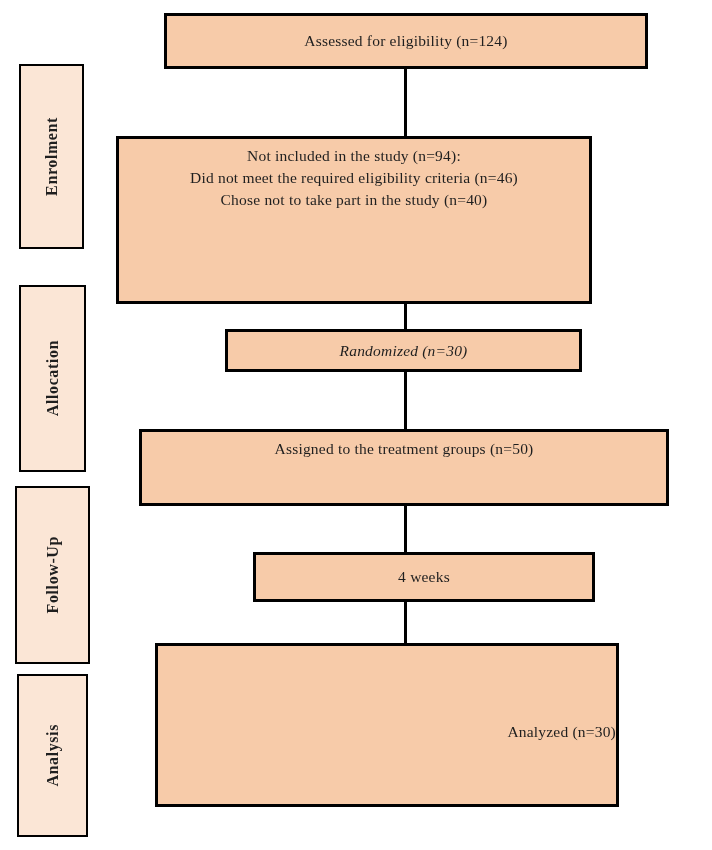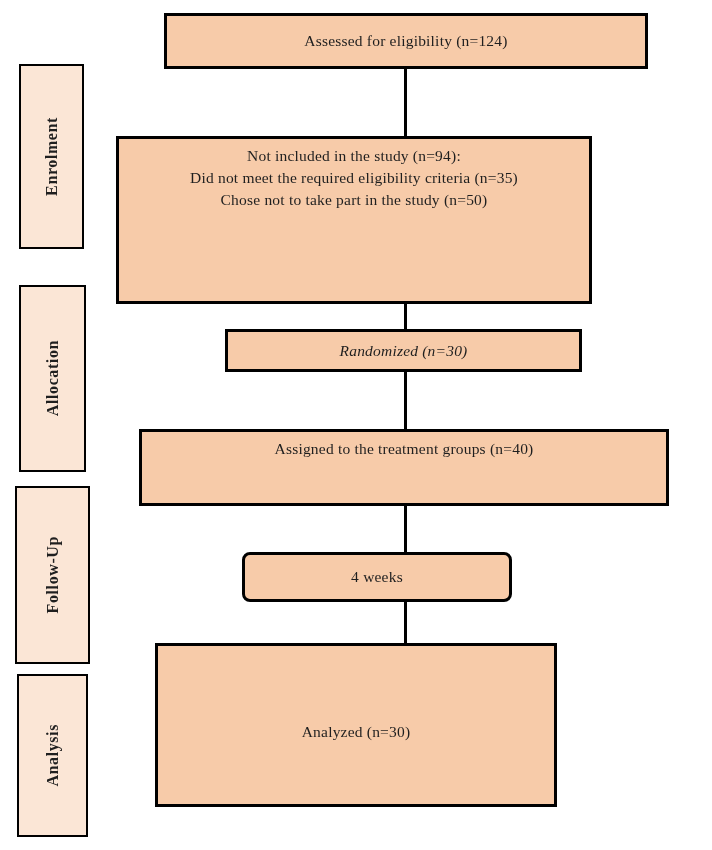--- a/index.html
+++ b/index.html
@@ -46,22 +46,22 @@
     line-height: 22px;
     letter-spacing: 0.2px;
   }
   .box.v-center { justify-content: center; }
   .box.v-top { justify-content: flex-start; padding-top: 6px; }
 
   .b-assessed   { left: 164px; top: 13px;  width: 484px; height: 56px; }
   .b-excluded   { left: 116px; top: 92px;  width: 476px; height: 168px; margin-top: 44px; }
   .b-randomized { left: 225px; top: 329px; width: 357px; height: 43px; font-style: italic; }
   .b-assigned   { left: 139px; top: 429px; width: 530px; height: 77px; padding-top: 9px; }
-  .b-weeks      { left: 242px; top: 552px; width: 270px; height: 50px; border-radius: 8px; }
-  .b-analyzed   { left: 155px; top: 643px; width: 402px; height: 164px; padding-top: 14px; }
+  .b-weeks      { left: 253px; top: 552px; width: 342px; height: 50px; }
+  .b-analyzed   { left: 155px; top: 643px; width: 464px; height: 164px; padding-top: 14px; align-items: flex-end; }
 
   
   .stage {
     position: absolute;
     background: var(--stage-fill);
     border: 2.5px solid var(--border);
     z-index: 1;
     display: flex;
     align-items: center;
     justify-content: center;
@@ -98,30 +98,30 @@
   <div class="stage s-analysis">
     <span class="vtext">Analysis</span>
   </div>
 
   <div class="box b-assessed v-center">
     <div class="line">Assessed for eligibility (n=124)</div>
   </div>
 
   <div class="box b-excluded v-top">
     <div class="line">Not included in the study (n=94):</div>
-    <div class="line">Did not meet the required eligibility criteria (n=35)</div>
-    <div class="line">Chose not to take part in the study (n=50)</div>
+    <div class="line">Did not meet the required eligibility criteria (n=46)</div>
+    <div class="line">Chose not to take part in the study (n=40)</div>
   </div>
 
   <div class="box b-randomized v-center">
     <div class="line">Randomized (n=30)</div>
   </div>
 
   <div class="box b-assigned v-top">
-    <div class="line">Assigned to the treatment groups (n=40)</div>
+    <div class="line">Assigned to the treatment groups (n=50)</div>
   </div>
 
   <div class="box b-weeks v-center">
     <div class="line">4 weeks</div>
   </div>
 
   <div class="box b-analyzed v-center">
     <div class="line">Analyzed (n=30)</div>
   </div>
 

